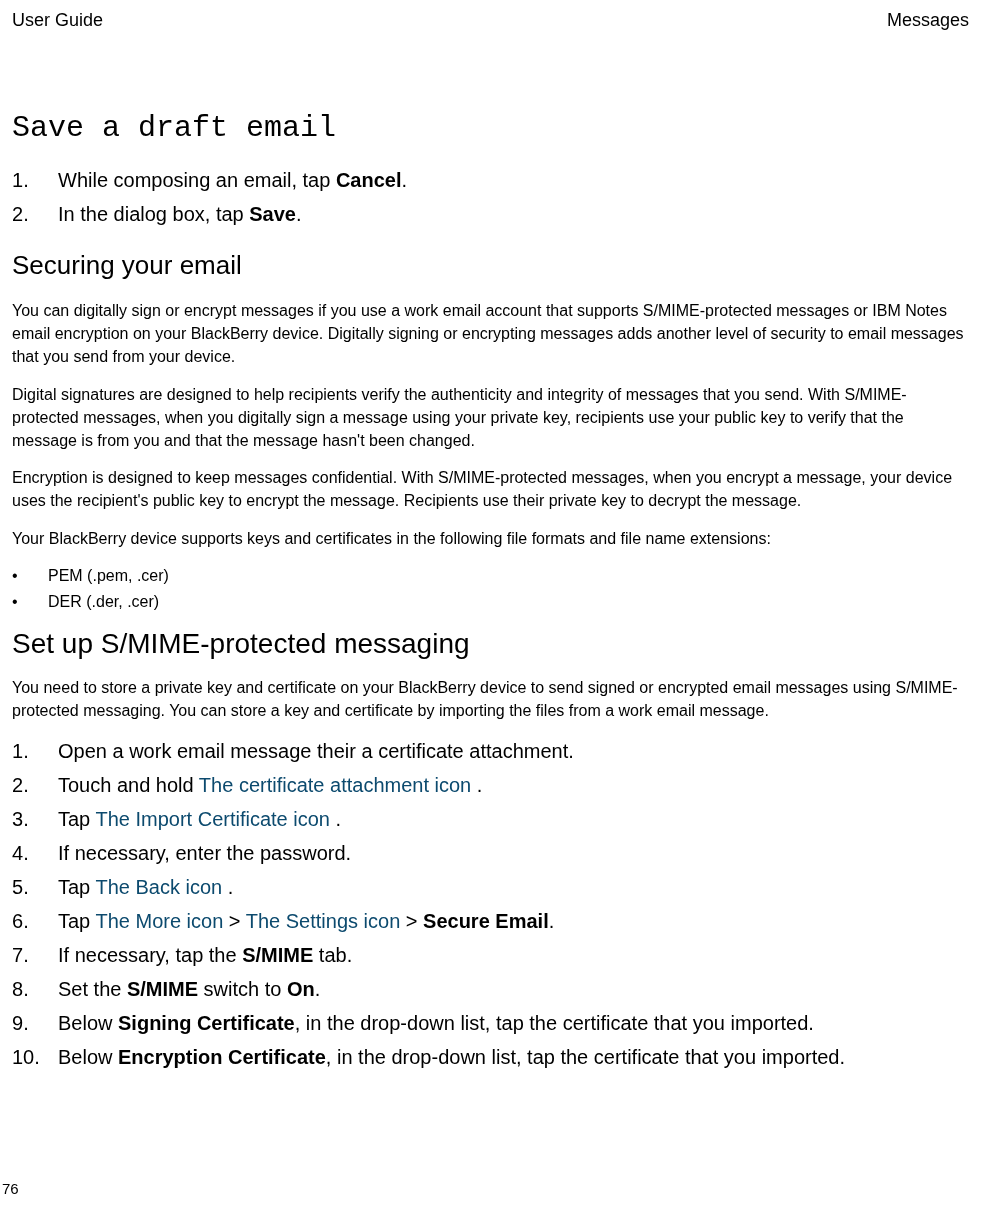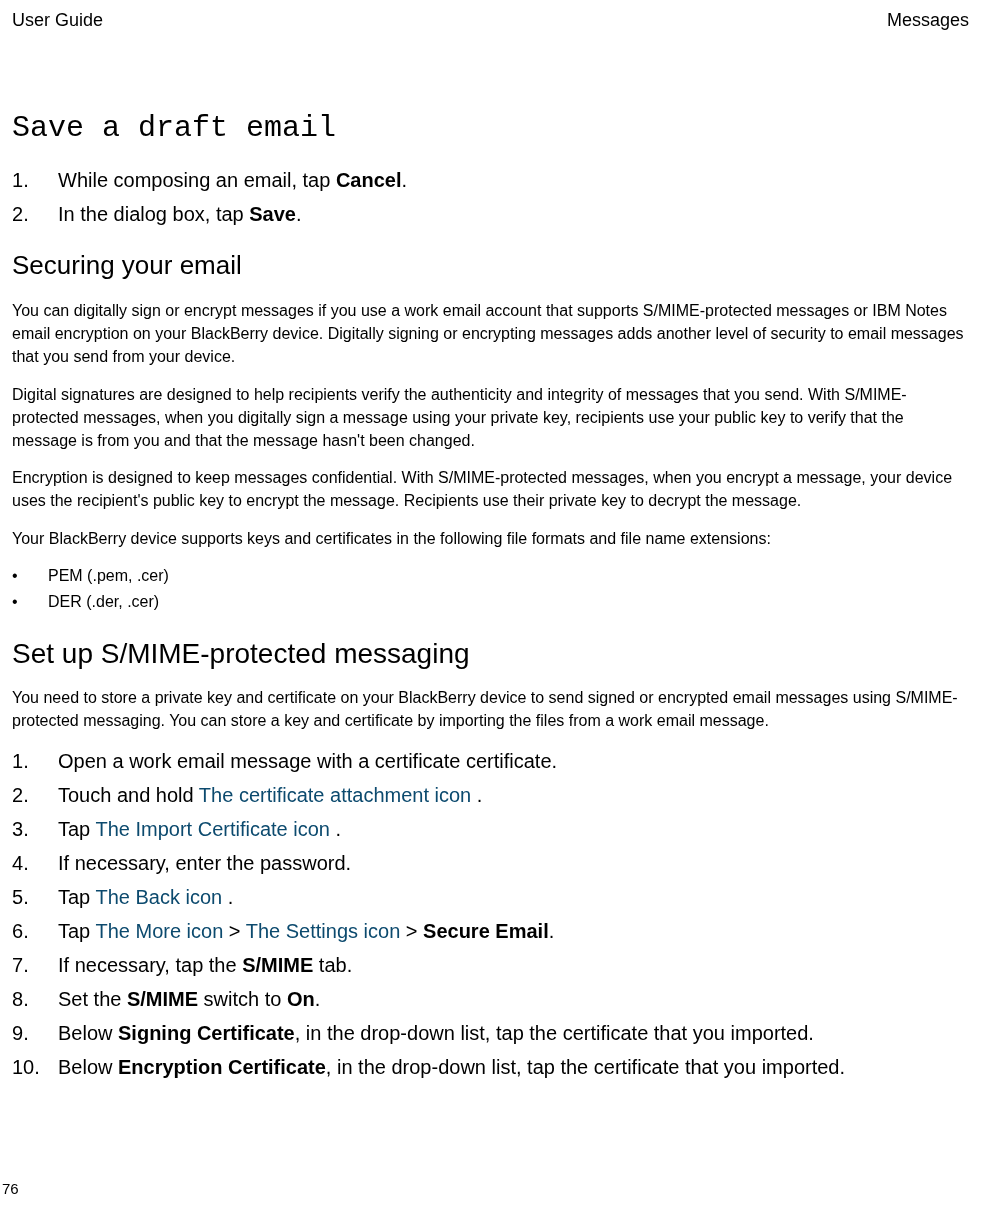--- a/index.html
+++ b/index.html
@@ -30,21 +30,21 @@
     }
     .h1-large {
       font-size: 26px;
       font-weight: 400;
       margin-top: 21px;
       margin-bottom: 18px;
     }
     .h2 {
       font-size: 28px;
       font-weight: 400;
-      margin-top: 24px;
+      margin-top: 14px;
       margin-bottom: 16px;
     }
     .ol {
       list-style: none;
       counter-reset: item;
       margin-bottom: 8px;
     }
     .ol > li {
       counter-increment: item;
       font-size: 20px;
@@ -123,21 +123,21 @@
 <ul class="ul">
   <li>PEM (.pem, .cer)</li>
   <li>DER (.der, .cer)</li>
 </ul>
 
 <h2 class="h2">Set up S/MIME-protected messaging</h2>
 
 <p class="para">You need to store a private key and certificate on your BlackBerry device to send signed or encrypted email messages using S/MIME-protected messaging. You can store a key and certificate by importing the files from a work email message.</p>
 
 <ol class="ol">
-  <li>Open a work email message with a certificate certificate.</li>
+  <li>Open a work email message their a certificate attachment.</li>
   <li>
     <span>Touch and hold  </span><span class="icon-placeholder">The certificate attachment icon</span><span> .</span>
   </li>
   <li>
     <span>Tap  </span><span class="icon-placeholder">The Import Certificate icon</span><span> .</span>
   </li>
   <li>If necessary, enter the password.</li>
   <li>
     <span>Tap  </span><span class="icon-placeholder">The Back icon</span><span> .</span>
   </li>

